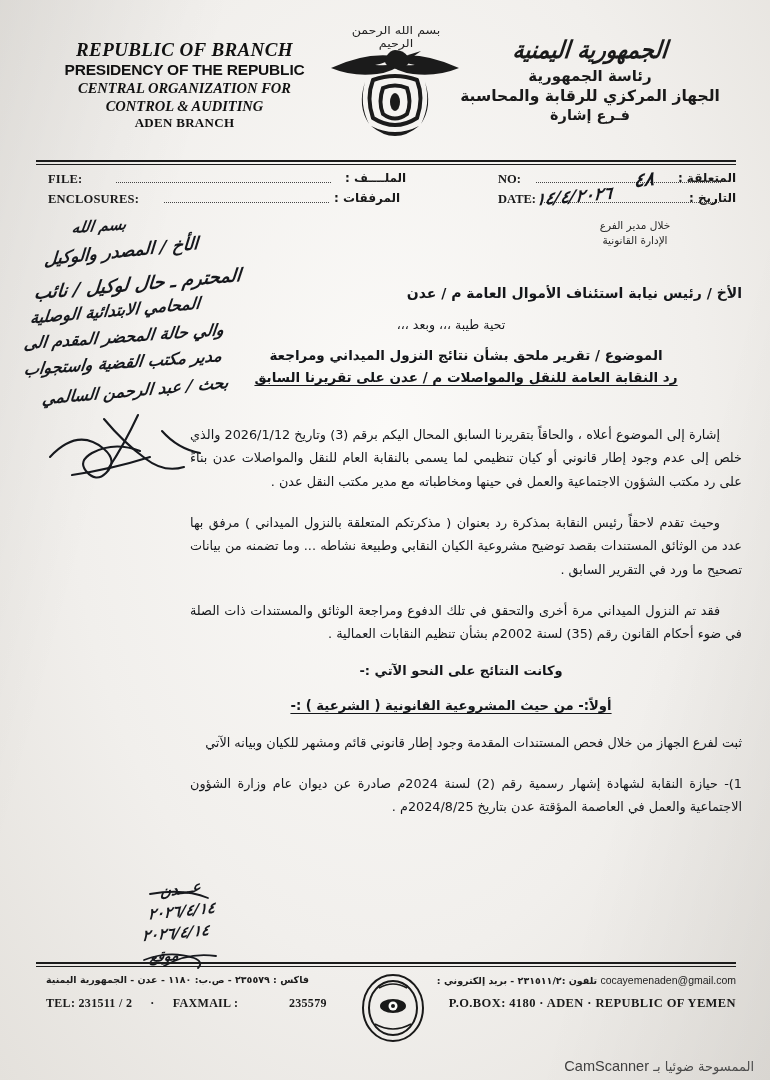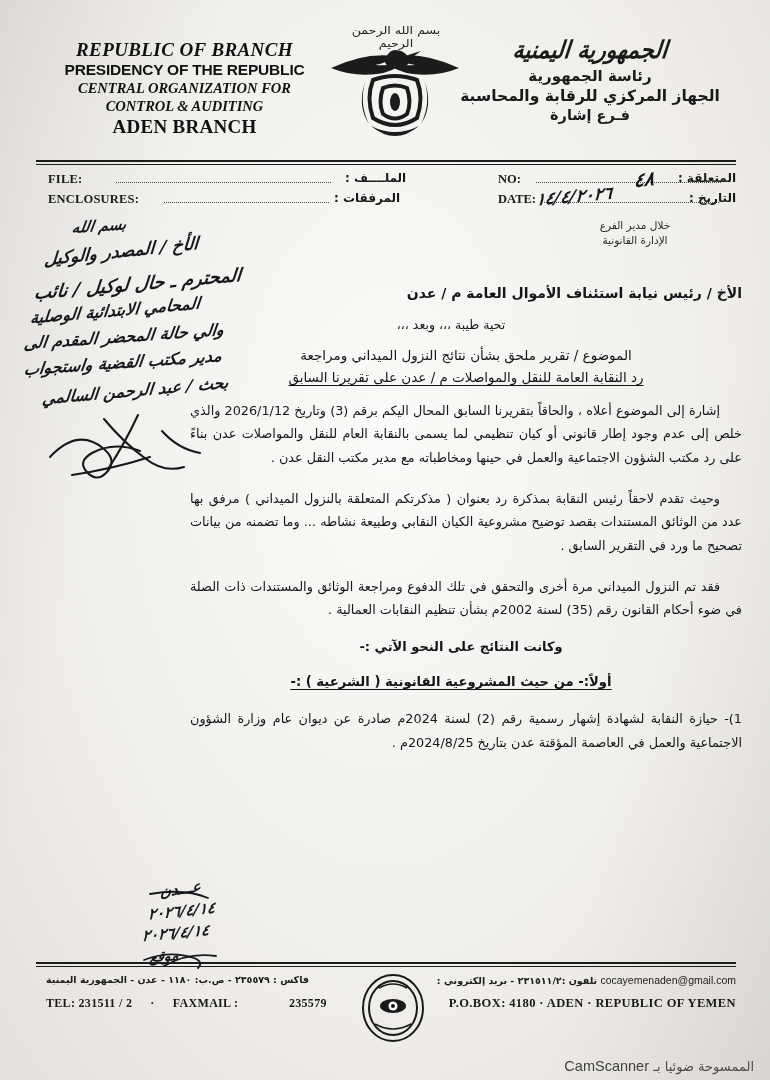--- a/index.html
+++ b/index.html
@@ -57,21 +57,21 @@
   .hdr-en .l2 {
     font-family: "Liberation Sans", sans-serif;
     font-weight: bold; font-size: 15.5px; letter-spacing: -0.2px;
   }
   .hdr-en .l3, .hdr-en .l4 {
     font-family: "Liberation Serif", serif;
     font-style: italic; font-weight: bold; font-size: 14.5px;
   }
   .hdr-en .l5 {
     font-family: "Liberation Serif", serif;
-    font-weight: bold; font-size: 19px; letter-spacing: .3px;
+    font-weight: bold; font-size: 13px; letter-spacing: .3px;
   }
 
   .hdr-ar {
     position: absolute;
     right: 0; top: 14px;
     width: 300px;
     text-align: center;
     direction: rtl;
     line-height: 1.3;
   }
@@ -191,23 +191,23 @@
     text-align: right;
     margin: 0 0 16px 0;
   }
   .greeting {
     font-size: 12.5px;
     text-align: center;
     margin: 0 0 12px 0;
     padding-right: 30px;
   }
   .subject {
-    font-size: 13.5px; font-weight: normal;
+    font-size: 13.5px; font-weight: bold;
     text-align: center; line-height: 1.65;
-    margin: 0 0 10px 0;
+    margin: 0 0 34px 0;
   }
   .subject .sub-l2 {
     display: block;
     text-decoration: underline;
     text-underline-offset: 3px;
   }
   .para {
     font-size: 12.8px;
     line-height: 1.85;
     margin: 0 0 17px 0;
@@ -454,20 +454,21 @@
     </div>
 
     <p class="para">إشارة إلى الموضوع أعلاه ، والحاقاً بتقريرنا السابق المحال اليكم برقم (3) وتاريخ 2026/1/12 والذي خلص إلى عدم وجود إطار قانوني أو كيان تنظيمي لما يسمى بالنقابة العام للنقل والمواصلات عدن بناءً على رد مكتب الشؤون الاجتماعية والعمل في حينها ومخاطباته مع مدير مكتب النقل عدن .</p>
     <p class="para">وحيث تقدم لاحقاً رئيس النقابة بمذكرة رد بعنوان ( مذكرتكم المتعلقة بالنزول الميداني ) مرفق بها عدد من الوثائق المستندات بقصد توضيح مشروعية الكيان النقابي وطبيعة نشاطه ... وما تضمنه من بيانات تصحيح ما ورد في التقرير السابق .</p>
     <p class="para">فقد تم النزول الميداني مرة أخرى والتحقق في تلك الدفوع ومراجعة الوثائق والمستندات ذات الصلة في ضوء أحكام القانون رقم (35) لسنة 2002م بشأن تنظيم النقابات العمالية .</p>
 
     <p class="result-line">وكانت النتائج على النحو الآتي :-</p>
 
     <p class="sec-head">أولاً:- من حيث المشروعية القانونية ( الشرعية ) :-</p>
 
+    <p class="para noind">ثبت لفرع الجهاز من خلال فحص المستندات المقدمة وجود إطار قانوني قائم ومشهر للكيان وبيانه الآتي</p>
     <p class="para noind">1)- حيازة النقابة لشهادة إشهار رسمية رقم (2) لسنة 2024م صادرة عن ديوان عام وزارة الشؤون الاجتماعية والعمل في العاصمة المؤقتة عدن بتاريخ 2024/8/25م .</p>
   </div>
 
   <div class="sign-bottom">
     <div class="sb sb1">عـــدن</div>
     <div class="sb sb2">٢٠٢٦/٤/١٤</div>
     <div class="sb sb3">٢٠٢٦/٤/١٤</div>
     <div class="sb sb4">موقع</div>
     <svg viewBox="0 0 210 90" width="210" height="90" style="position:absolute;left:0;top:0;" aria-hidden="true">
       <g fill="none" stroke="#17191e" stroke-width="1.8" stroke-linecap="round">

